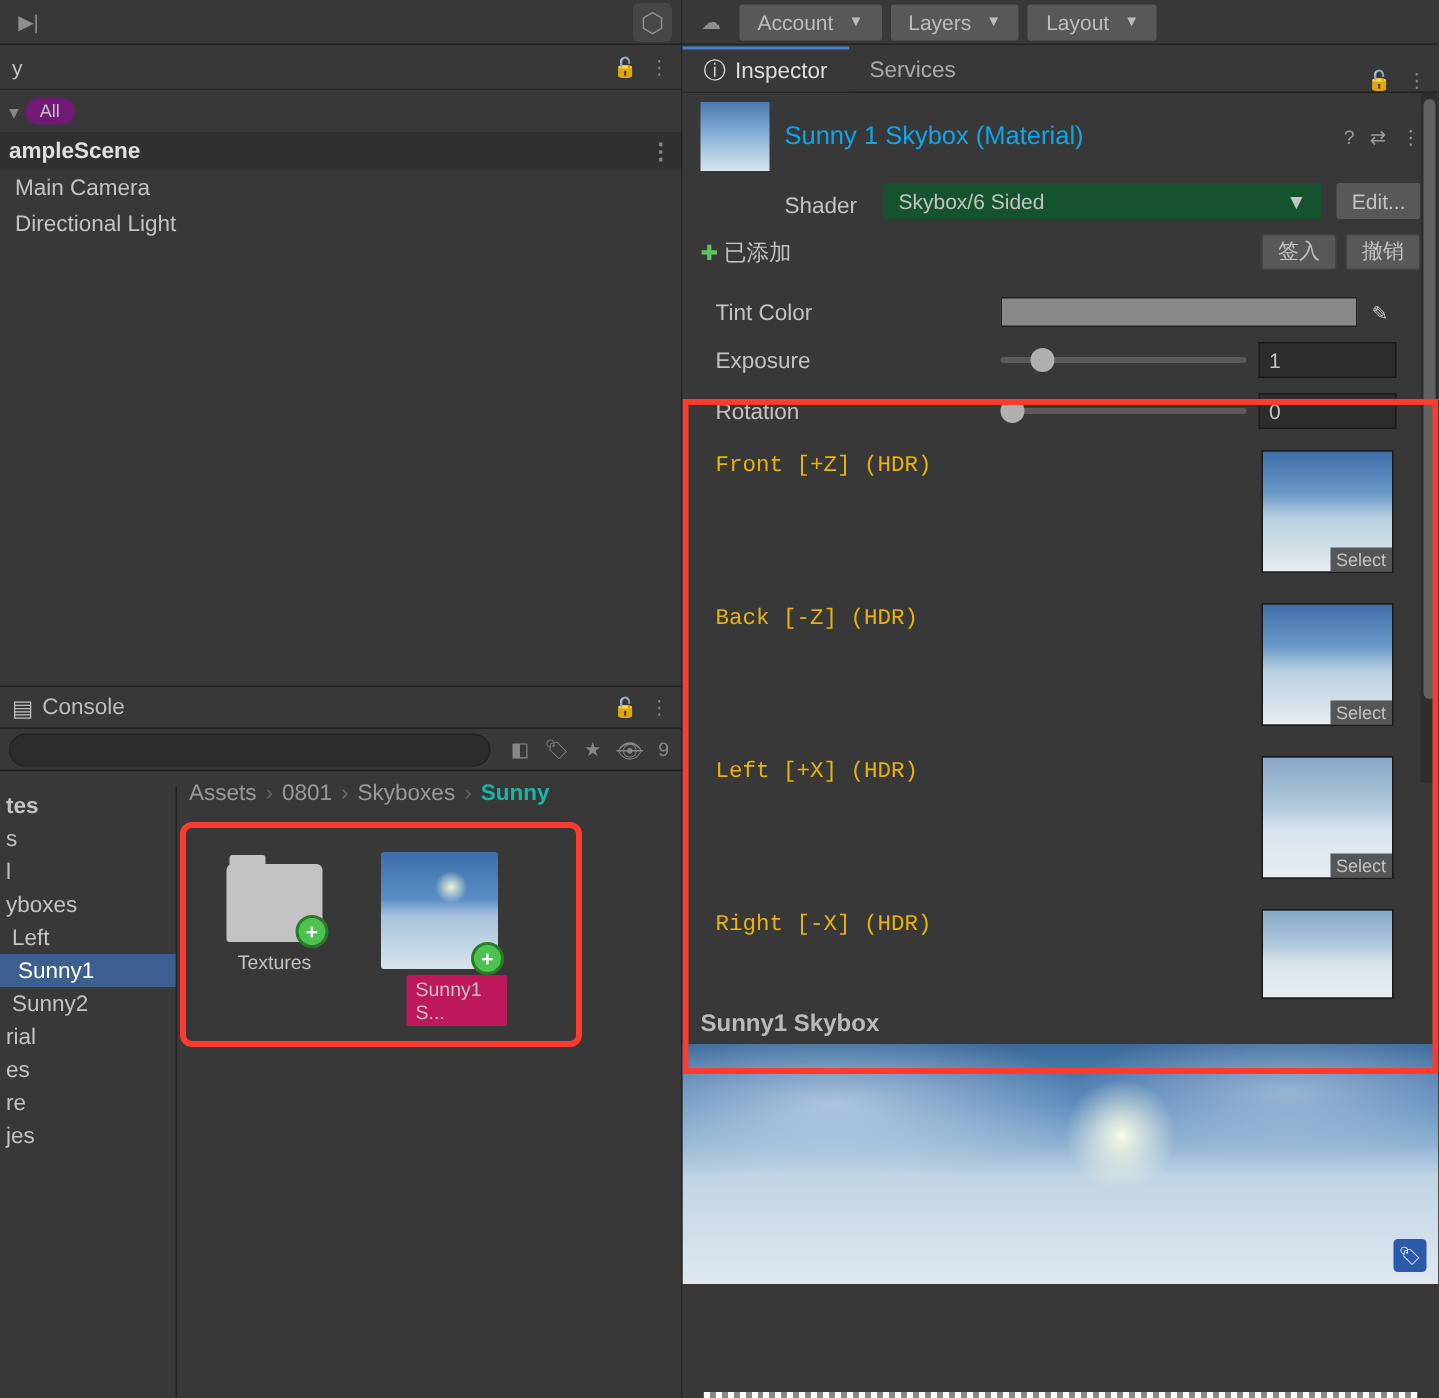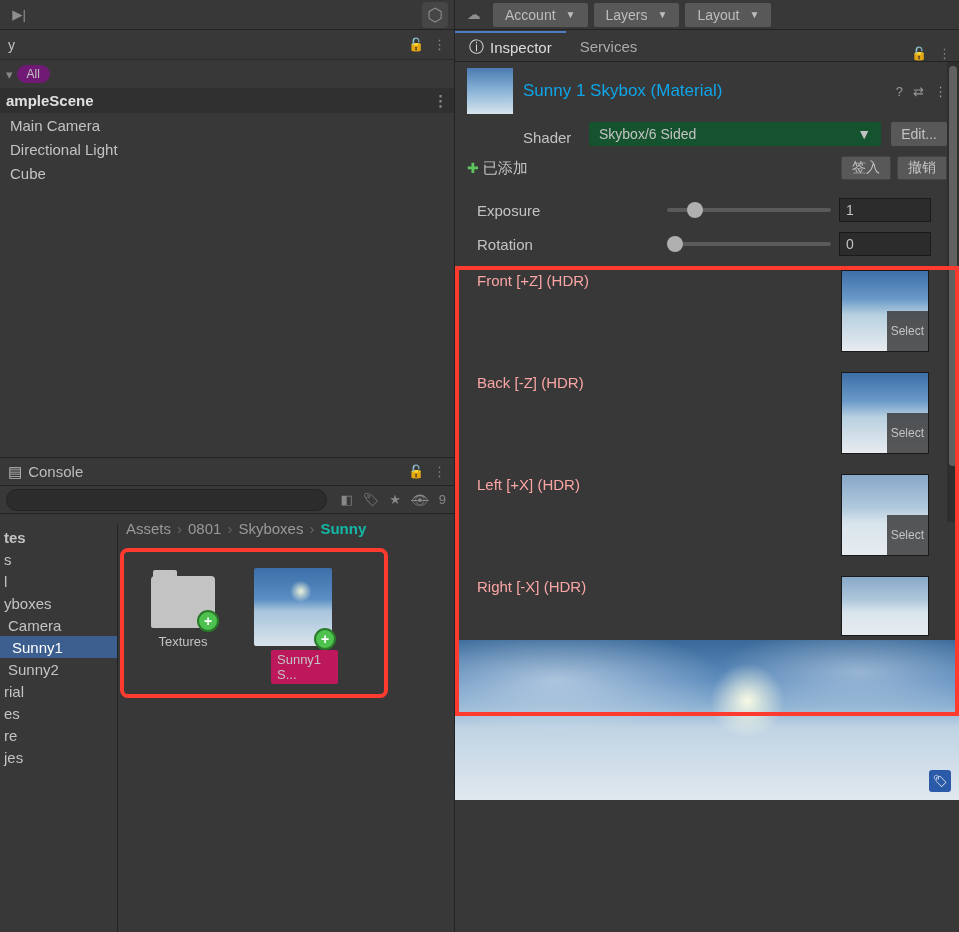--- a/index.html
+++ b/index.html
@@ -89,25 +89,25 @@
 .prop-section { padding: 14px 12px 0 22px; margin-right: 16px; }
 .prop-row { display: flex; align-items: center; margin-bottom: 10px; }
 .prop-label { width: 190px; font-size: 15px; color: #c3c3c3; }
 .color-swatch { flex: 1; height: 20px; background: #888; border: 1px solid #222; margin-right: 4px; }
 .eyedrop { width: 22px; color: #ccc; text-align: center; }
 .slider-track { flex: 1; height: 4px; background: #5a5a5a; position: relative; border-radius: 2px; margin-right: 8px; }
 .slider-thumb { position: absolute; top: -6px; width: 16px; height: 16px; background: #b0b0b0; border-radius: 50%; }
 .num-field { width: 92px; background: #2c2c2c; border: 1px solid #1a1a1a; color: #c3c3c3; padding: 3px 6px; font-size: 14px; }
 
 .tex-row { display: flex; padding: 4px 0 16px 0; }
-.tex-label { width: 260px; font-size: 15px; color: #fca5a5; padding-top: 2px; }
+.tex-label { width: 260px; font-size: 15px; color: #eab308; padding-top: 2px; font-family: Liberation Mono, monospace; }
 .tex-slot { margin-left: auto; width: 90px; }
 .tex-preview { width: 88px; height: 82px; border: 1px solid #1a1a1a; background: linear-gradient(180deg, #3d6ea8 0%, #6a9ac8 35%, #b8d0e0 55%, #e8ecf0 100%); position: relative; }
 .tex-preview.x { background: linear-gradient(180deg, #87a8c8 0%, #b0c8dc 40%, #d8e4ec 60%, #e8ecf0 100%); }
-.tex-select { position: absolute; right: 0; bottom: 0; background: rgba(60,60,60,0.85); color: #c3c3c3; font-size: 12px; padding: 13px 4px; }
+.tex-select { position: absolute; right: 0; bottom: 0; background: rgba(60,60,60,0.85); color: #c3c3c3; font-size: 12px; padding: 1px 4px; }
 
 .preview-title { padding: 4px 12px; font-size: 16px; font-weight: bold; color: #bbb; background: #383838; }
 .preview-img { height: 160px; background: linear-gradient(180deg, #3a6a9a 0%, #5a8abc 25%, #88aed0 40%, #c0d4e4 55%, #e0e8ef 100%); position: relative; margin: 0; }
 .preview-img::before { content: ''; position: absolute; inset: 0; background: radial-gradient(circle at 58% 38%, rgba(255,255,230,0.95) 0%, transparent 12%), radial-gradient(ellipse at 20% 25%, rgba(255,255,255,0.5) 0%, transparent 30%), radial-gradient(ellipse at 80% 20%, rgba(255,255,255,0.4) 0%, transparent 25%); }
 .tag-ic { position: absolute; right: 8px; bottom: 8px; width: 22px; height: 22px; background: #2a5aa8; border-radius: 3px; display: flex; align-items: center; justify-content: center; color: #fff; font-size: 12px; }
 .hdr-bar { position: absolute; bottom: 0; left: 14px; right: 14px; height: 4px; background: repeating-linear-gradient(90deg, #fff 0 4px, #888 4px 8px); }
 .lock-ic::before { content: '🔓'; font-size: 13px; }
 </style>
 </head>
 <body>
@@ -132,21 +132,20 @@
       <span style="color:#888">▾</span>
       <span class="pill">All</span>
     </div>
     <div class="scene-header">
       <span>ampleScene</span>
       <span class="dots">⋮</span>
     </div>
     <div class="hierarchy-list">
       <div class="hier-item">Main Camera</div>
       <div class="hier-item">Directional Light</div>
-      <div class="hier-item">Cube</div>
     </div>
     <div class="hier-spacer"></div>
 
     <div class="console-area">
       <div class="console-header">
         <div class="console-tab">
           <span>▤</span>
           <span>Console</span>
         </div>
         <div class="header-icons">
@@ -163,21 +162,21 @@
           <span class="cross">👁</span>
             <span>9</span>
         </div>
       </div>
       <div class="console-body">
         <div class="favorites-col">
           <div class="fav-item" style="font-weight:bold">tes</div>
           <div class="fav-item">s</div>
           <div class="fav-item">l</div>
           <div class="fav-item">yboxes</div>
-          <div class="fav-item indent">Camera</div>
+          <div class="fav-item indent">Left</div>
           <div class="fav-item sel">Sunny1</div>
           <div class="fav-item indent">Sunny2</div>
           <div class="fav-item">rial</div>
           <div class="fav-item">es</div>
           <div class="fav-item">re</div>
           <div class="fav-item">jes</div>
         </div>
         <div style="flex:1; display:flex; flex-direction:column">
           <div class="breadcrumb">
             <span>Assets</span>
@@ -273,20 +272,27 @@
           <span class="added-text">已添加</span>
         </div>
         <div style="display:flex; gap:6px">
           <button class="ch-btn">签入</button>
           <button class="ch-btn">撤销</button>
         </div>
       </div>
 
       <div class="prop-section">
         <div class="prop-row">
+          <span class="prop-label">Tint Color</span>
+          <div class="color-swatch">
+            <div class="hdr-bar"></div>
+          </div>
+          <span class="eyedrop">✎</span>
+        </div>
+        <div class="prop-row">
           <span class="prop-label">Exposure</span>
           <div class="slider-track">
               <div class="slider-thumb" style="left:12%"></div>
             </div>
           <input class="num-field" value="1" style="">
         </div>
         <div class="prop-row">
           <span class="prop-label">Rotation</span>
           <div class="slider-track">
               <div class="slider-thumb" style="left:0"></div>
@@ -319,18 +325,19 @@
           </div>
         </div>
         <div class="tex-row" style="padding-bottom:4px">
           <span class="tex-label">Right [-X]   (HDR)</span>
           <div class="tex-slot">
             <div class="tex-preview x" style="height:60px"></div>
           </div>
         </div>
       </div>
 
+      <div class="preview-title">Sunny1 Skybox</div>
       <div class="preview-img">
         <div class="tag-ic">🏷</div>
       </div>
     </div>
   </div>
 </div>
 
 </body></html>

